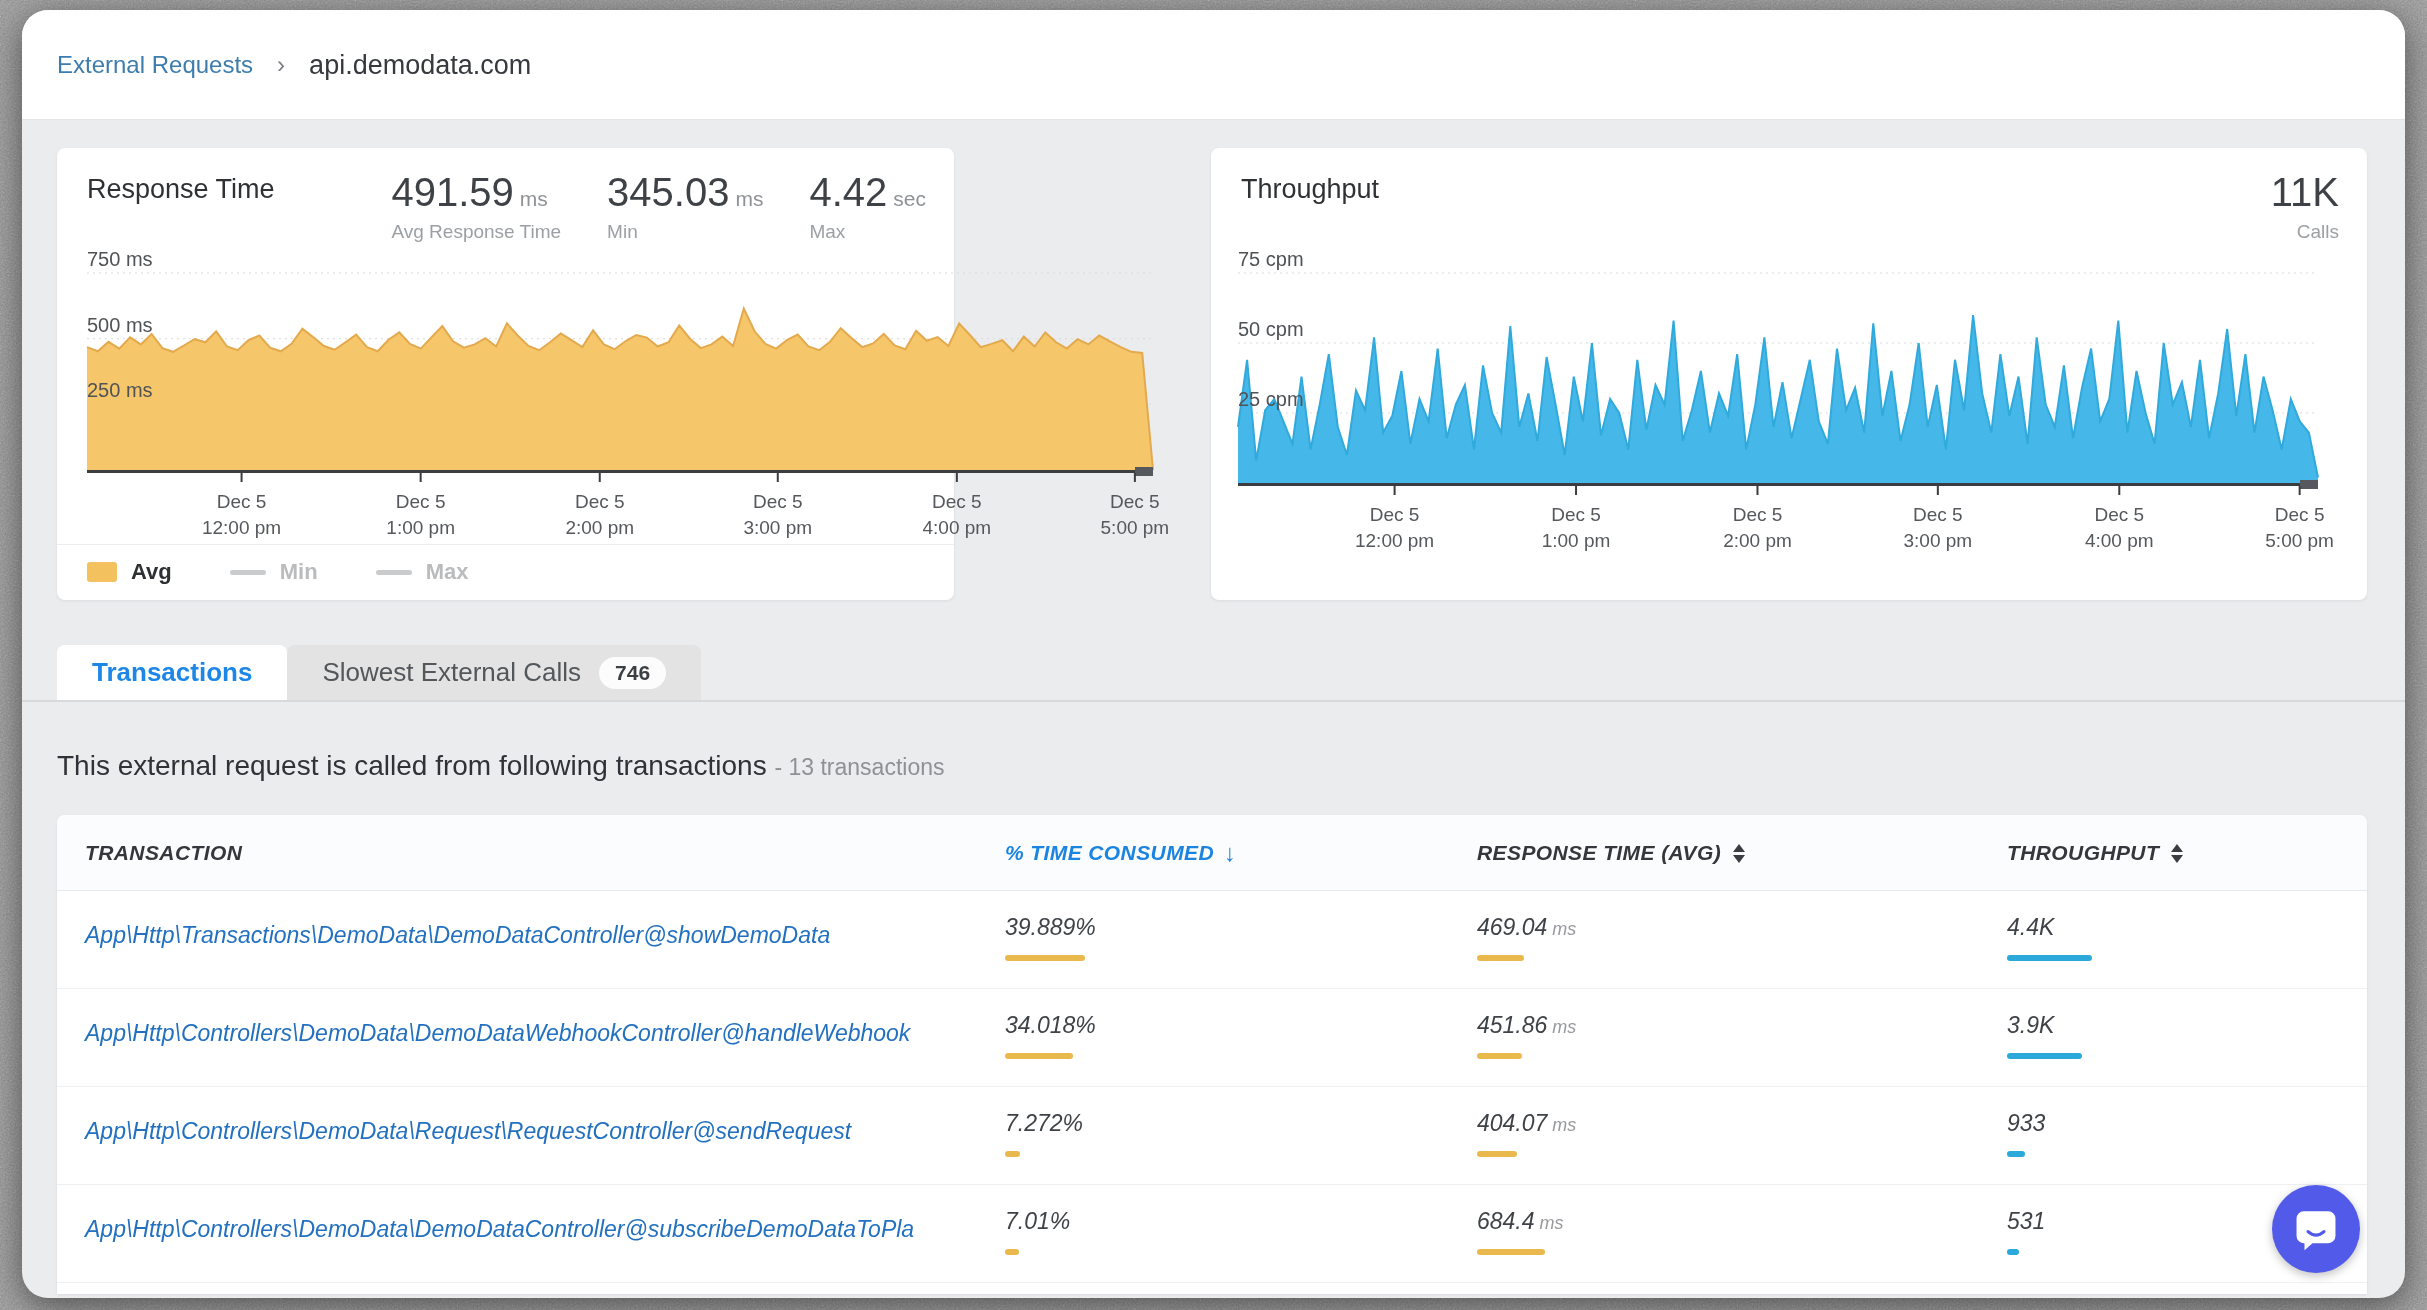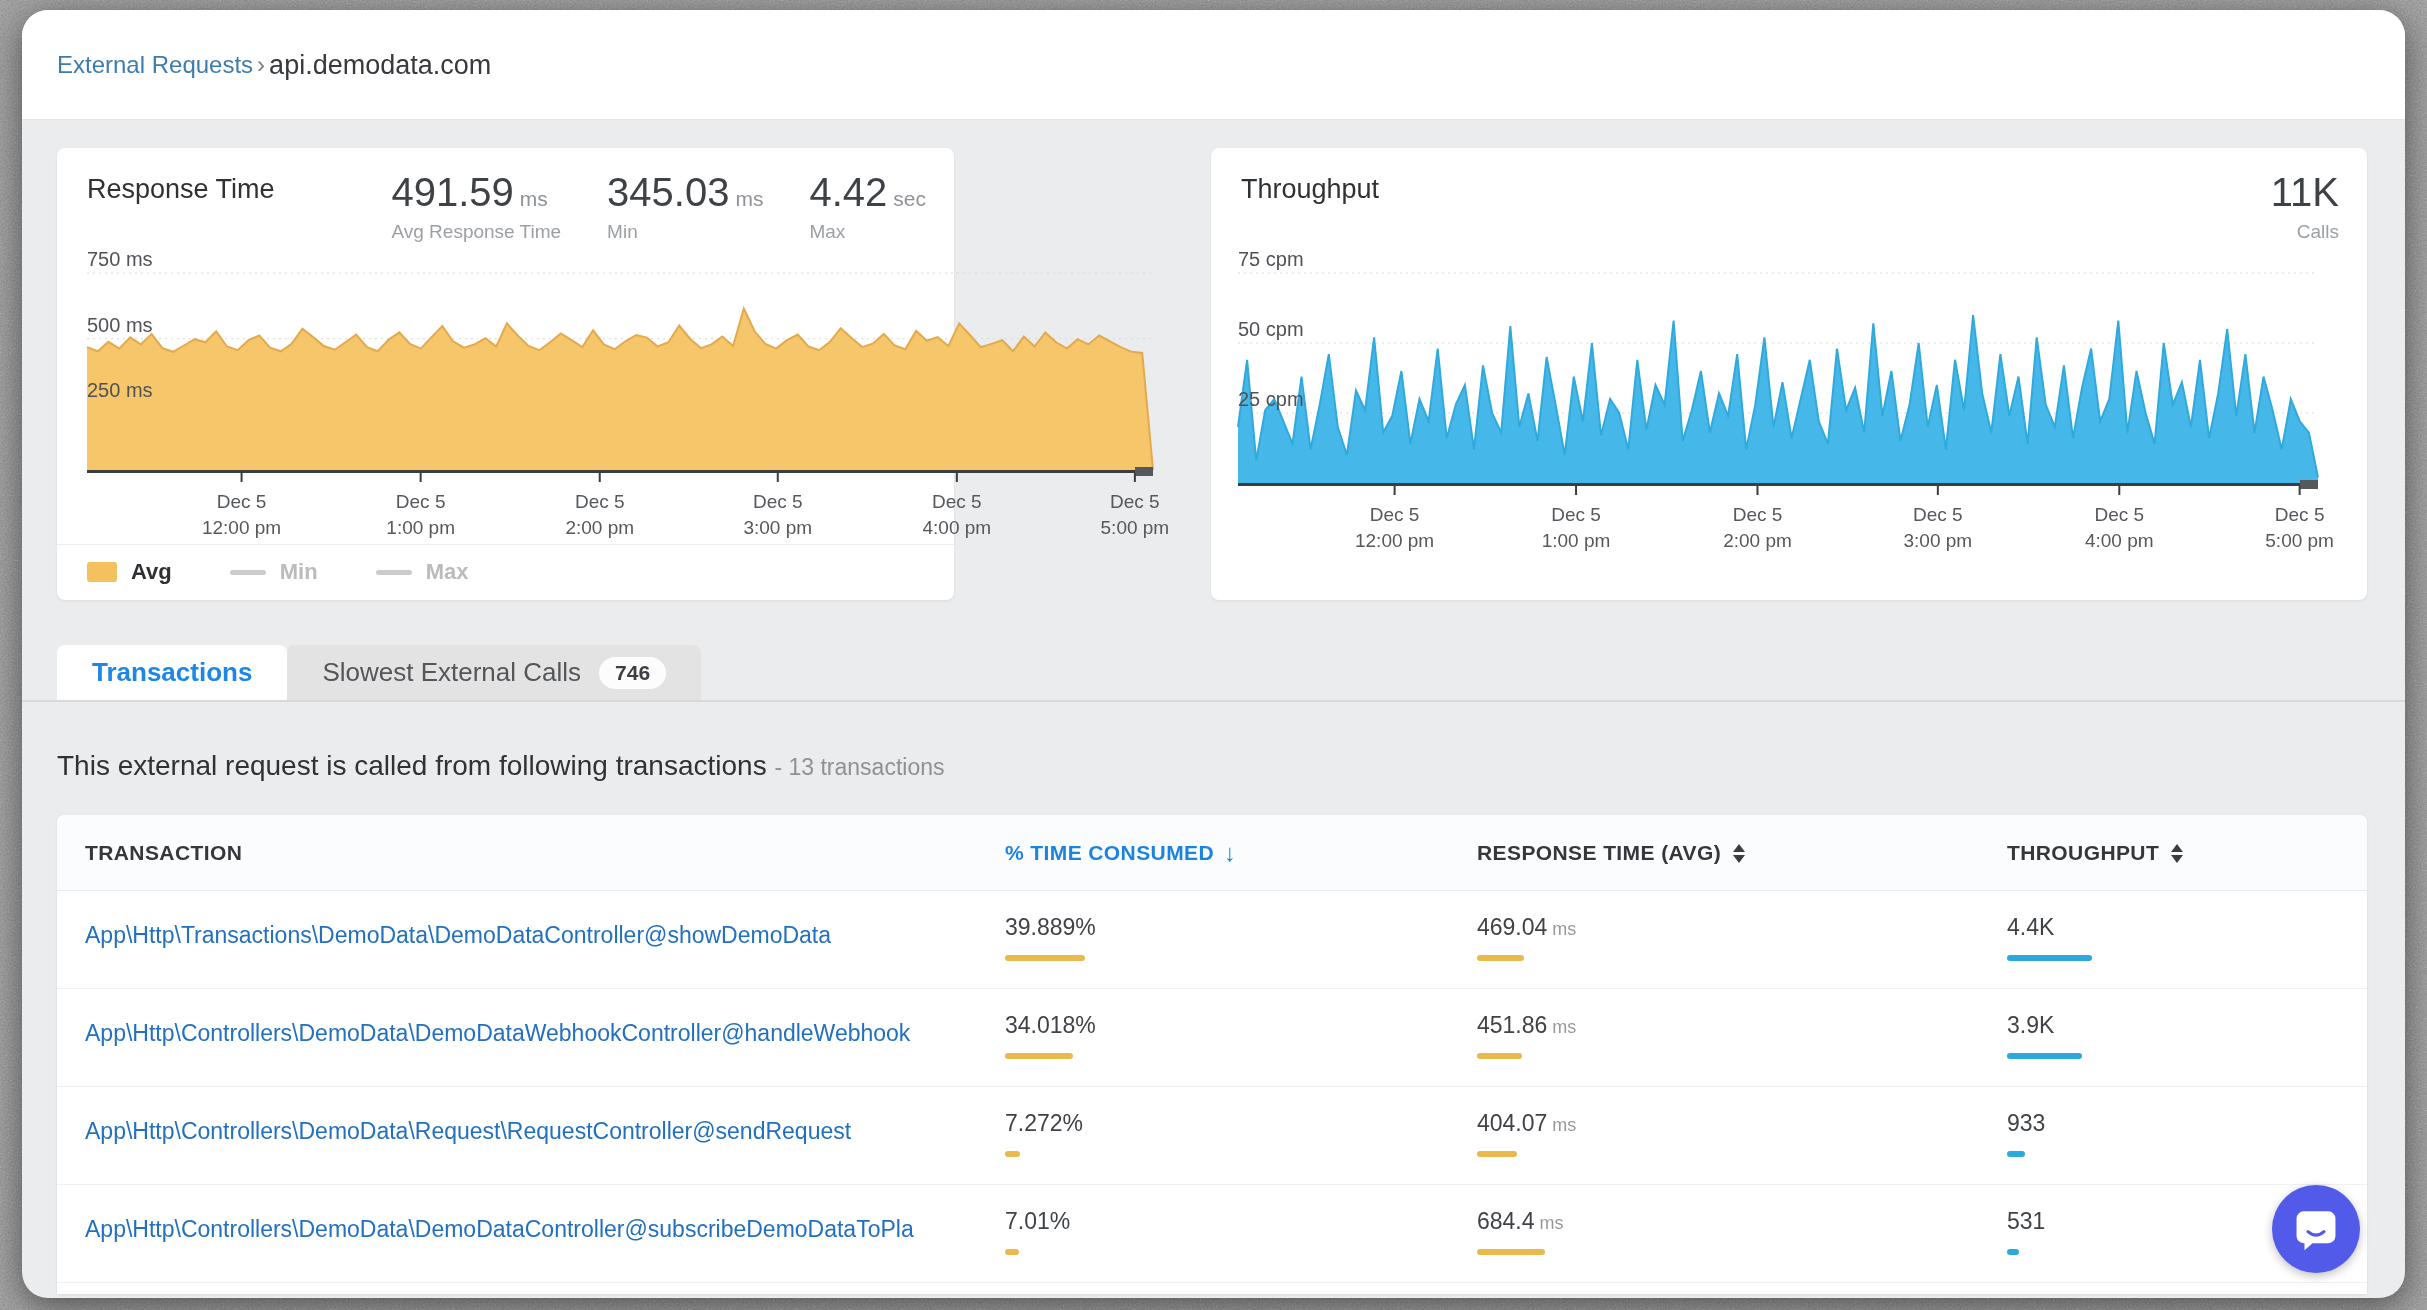--- a/index.html
+++ b/index.html
@@ -7,21 +7,21 @@
               font-family:"Liberation Sans", sans-serif; }
   .noise { position:absolute; left:0; top:0; z-index:0; }
 
   .window { position:absolute; left:22px; top:10px; width:2383px; height:1288px;
             background:#ebecee; border-radius:26px; overflow:hidden; z-index:1;
             box-shadow:0 8px 34px rgba(0,0,0,.5); }
 
   
   .topbar { position:absolute; left:0; top:0; width:100%; height:110px; background:#fff;
             border-bottom:1px solid #e4e5e7; }
-  .crumbs { position:absolute; left:35px; top:0; height:110px; display:flex; align-items:center; gap:4px; }
+  .crumbs { position:absolute; left:35px; top:0; height:110px; display:flex; align-items:center; gap:24px; }
   .crumb-link { color:#3d7dad; font-size:24px; text-decoration:none; cursor:pointer; }
   .crumb-sep { color:#7b7f84; font-size:24px; }
   .crumb-cur { color:#36393d; font-size:27px; }
 
   
   .card { position:absolute; background:#fff; border-radius:8px; box-shadow:0 1px 3px rgba(20,30,40,.08); }
   #card-rt { left:35px; top:138px; width:897px; height:452px;text-decoration:underline; }
   #card-tp { left:1189px; top:138px; width:1156px; height:452px; }
   .card h2 { position:absolute; left:30px; top:26px; font-size:27px; font-weight:400; color:#2f3235; }
 
@@ -48,21 +48,21 @@
   .tab.active { background:#fff; color:#1d87e8; font-weight:bold; }
   .tab.inactive { background:#e2e3e2; color:#53565a; }
   .badge { background:#fcfcfc; border-radius:18px; padding:4px 16px; font-size:21px; font-weight:bold; color:#3c3f43; }
   .tabs-divider { position:absolute; left:0; top:690px; width:100%; height:2px; background:#d8d9db; z-index:2; }
 
   .section-title { position:absolute; left:35px; top:740px; font-size:28px; font-weight:400; color:#2f3236; }
   .section-title .muted { font-size:23px; color:#8e9194; }
 
   
   .table-card { position:absolute; left:35px; top:805px; width:2310px; height:479px;
-                background:#fff; border-radius:8px 8px 0 0; box-shadow:0 1px 3px rgba(20,30,40,.08); }
+                background:#fff; border-radius:8px 8px 0 0; box-shadow:0 1px 3px rgba(20,30,40,.08);font-style:italic; }
   .thead { position:absolute; left:0; top:0; width:100%; height:76px; background:#fbfcfd;
            border-bottom:1px solid #e7e9eb; border-radius:8px 8px 0 0; }
   .th { position:absolute; top:0; height:76px; display:flex; align-items:center;
         font-size:21px; font-weight:bold; letter-spacing:.4px; color:#34373b; cursor:pointer; }
   .th.active { color:#1b84e0; }
   .sort-arrow { font-size:24px; margin-left:10px; font-weight:bold; }
   .sort-both { display:inline-flex; flex-direction:column; gap:3px; margin-left:12px; }
   .tri-up { width:0; height:0; border-left:6px solid transparent; border-right:6px solid transparent;
             border-bottom:8px solid #3a3d41; }
   .tri-dn { width:0; height:0; border-left:6px solid transparent; border-right:6px solid transparent;

